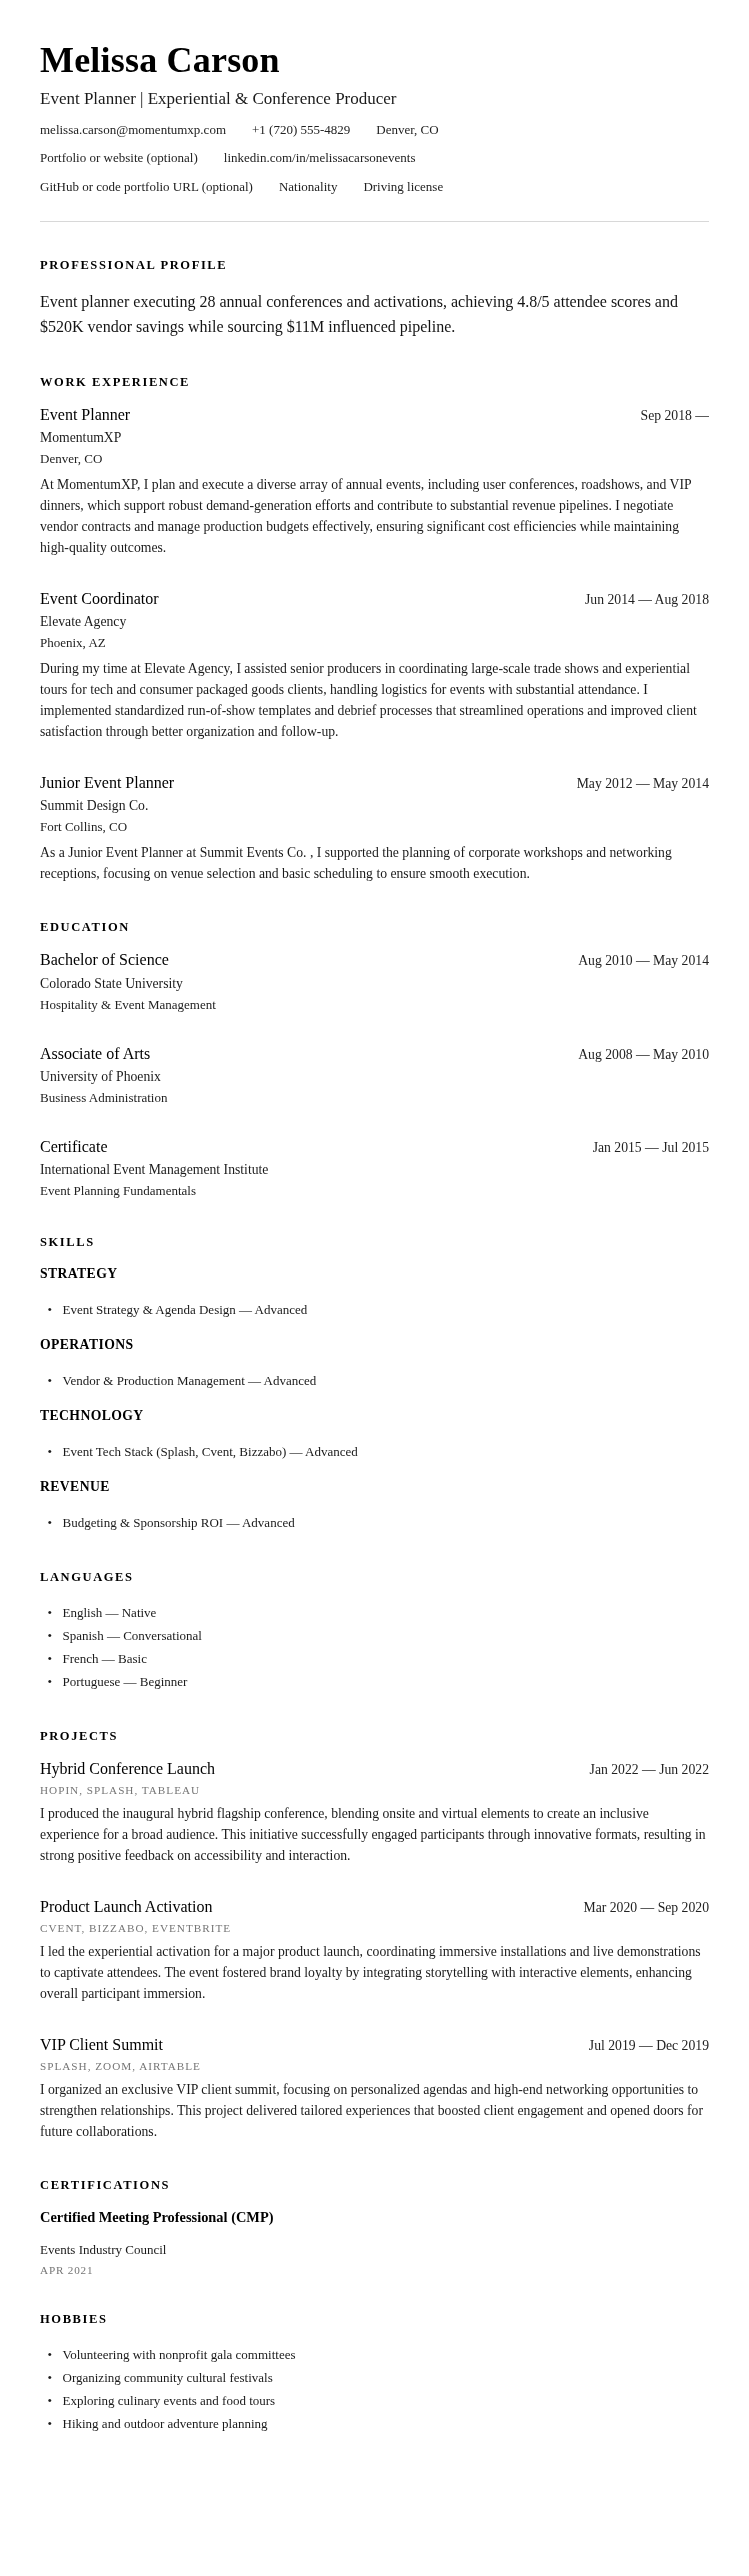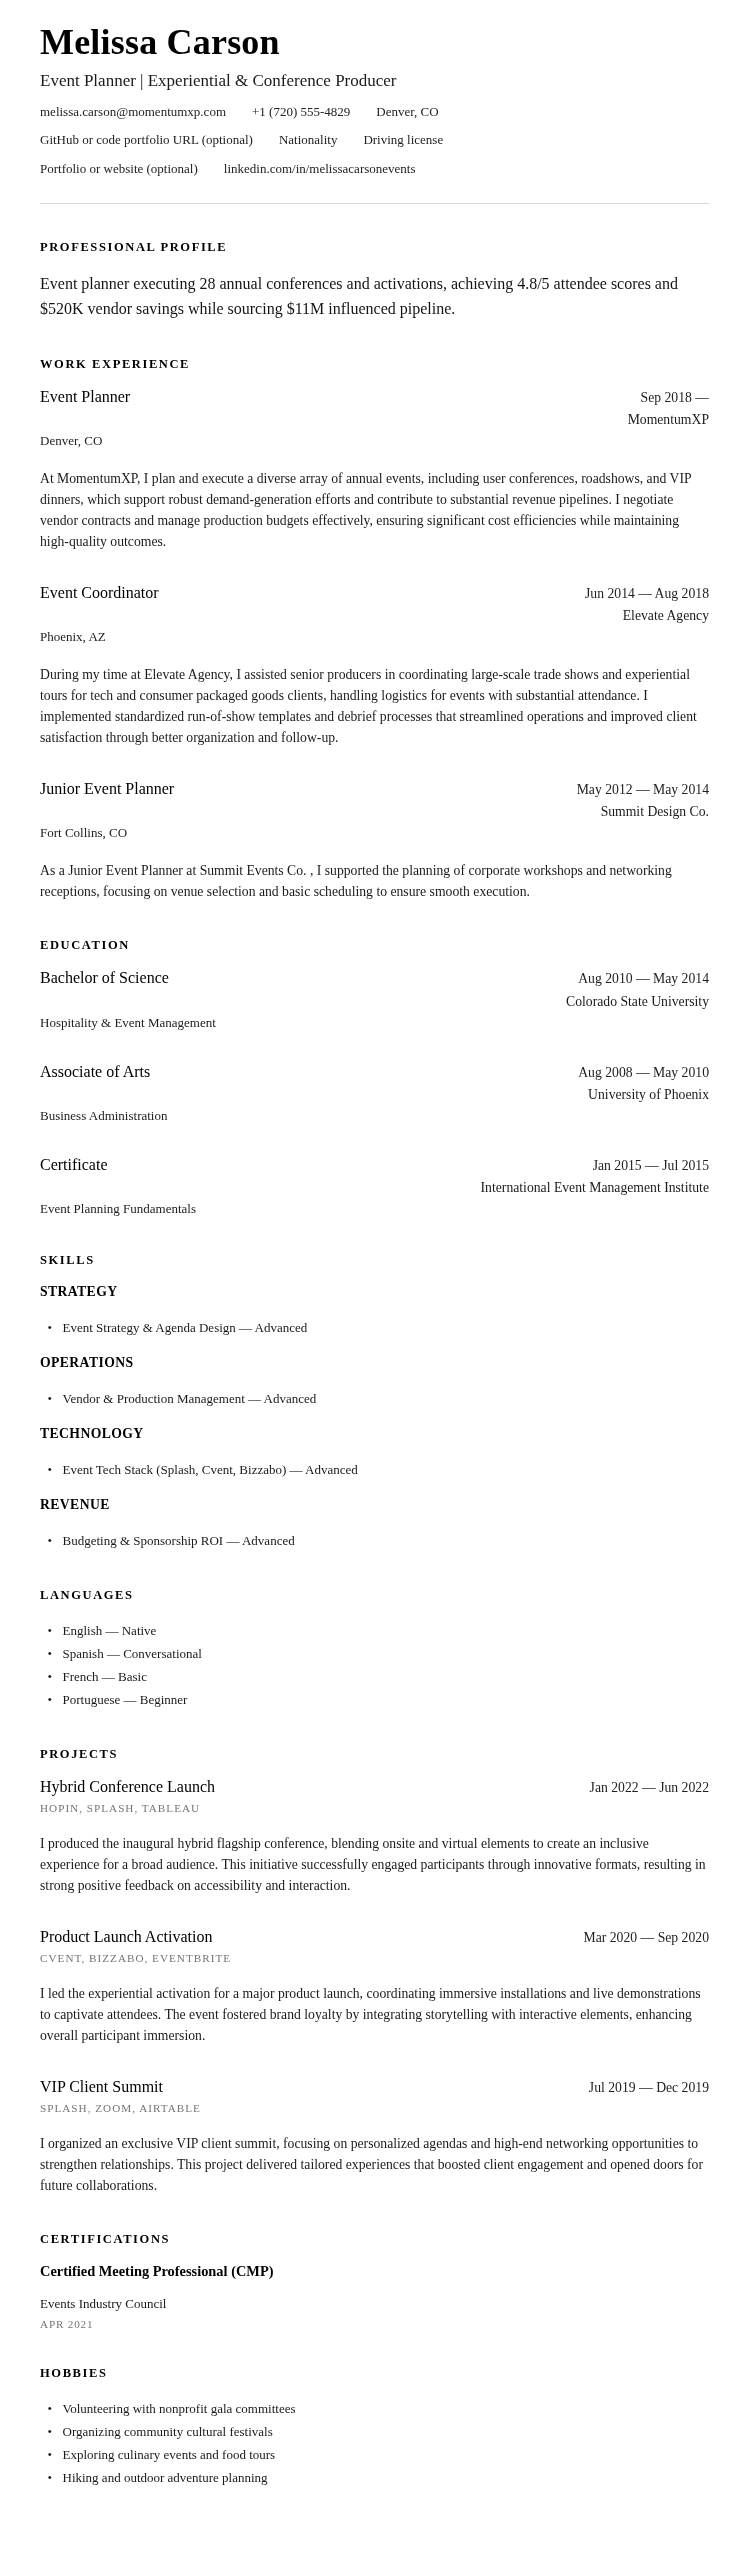--- a/index.html
+++ b/index.html
@@ -4,44 +4,44 @@
 <style>
   * { margin:0; padding:0; box-sizing:border-box; }
   html, body { background:#ffffff; }
   body {
     width:749px;
     min-height:2576px;
     font-family:"Liberation Serif","DejaVu Serif",serif;
     color:#141414;
     -webkit-font-smoothing:antialiased;
   }
-  .page { padding:23px 40px 56px 40px; }
+  .page { padding:41px 40px 56px 40px; }
 
   
   .name { font-size:36px; font-weight:700; color:#000; letter-spacing:0.2px; line-height:1.1; }
   .job-title { font-size:17px; margin-top:8.7px; color:#1a1a1a; }
   .contact-row { display:flex; flex-wrap:wrap; gap:3px 26px; margin-top:12.5px; font-size:13px; color:#222; }
   .contact-row:first-of-type { margin-top:16px; }
   .divider { border:none; border-top:1.2px solid #d8d8d8; margin-top:26px; }
 
   
   .section-heading {
     font-size:12.5px; font-weight:700; letter-spacing:1.6px;
     color:#000; margin-top:36px; margin-bottom:16px;
   }
 
   
   .entry { margin-bottom:32px; }
   .entry:last-child { margin-bottom:0; }
   .entry-head { display:flex; justify-content:space-between; align-items:baseline; }
   .entry-title { font-size:16px; font-weight:400; color:#000; }
   .entry-date { font-size:13.7px; color:#222; white-space:nowrap; padding-left:15px; }
-  .entry-sub { font-size:13.7px; margin-top:6.2px; color:#1a1a1a;text-align:right; }
+  .entry-sub { font-size:13.7px; margin-top:6.2px; color:#1a1a1a; }
   .entry-loc { font-size:13px; margin-top:5px; color:#222; }
-  .entry-desc { font-size:13.7px; line-height:21px; margin-top:19px; color:#1a1a1a; }
+  .entry-desc { font-size:13.7px; line-height:21px; margin-top:7px; color:#1a1a1a; }
 
   .profile-text { font-size:16px; line-height:25px; color:#141414; }
 
   
   .skill-group { margin-bottom:16px; }
   .skill-group-heading { font-size:13.7px; font-weight:700; letter-spacing:0.4px; color:#000; margin-bottom:7.5px; }
 
   
   ul.bullets { list-style:none;margin-top:16px; }
   ul.bullets li { font-size:13px; line-height:23px; padding-left:22.5px; position:relative; color:#1a1a1a; }
@@ -64,27 +64,27 @@
   <header>
     <h1 class="name">Melissa Carson</h1>
     <div class="job-title">Event Planner | Experiential &amp; Conference Producer</div>
 
     <div class="contact-row">
       <span>melissa.carson@momentumxp.com</span>
       <span>+1 (720) 555-4829</span>
       <span>Denver, CO</span>
     </div>
     <div class="contact-row">
+      <span>Portfolio or website (optional)</span>
+      <span>linkedin.com/in/melissacarsonevents</span>
+    </div>
+    <div class="contact-row">
       <span>GitHub or code portfolio URL (optional)</span>
       <span>Nationality</span>
       <span>Driving license</span>
-    </div>
-    <div class="contact-row">
-      <span>Portfolio or website (optional)</span>
-      <span>linkedin.com/in/melissacarsonevents</span>
     </div>
 
     <hr class="divider">
   </header>
 
   <section>
     <h2 class="section-heading">PROFESSIONAL PROFILE</h2>
     <p class="profile-text">Event planner executing 28 annual conferences and activations, achieving 4.8/5 attendee scores and $520K vendor savings while sourcing $11M influenced pipeline.</p>
   </section>
 

